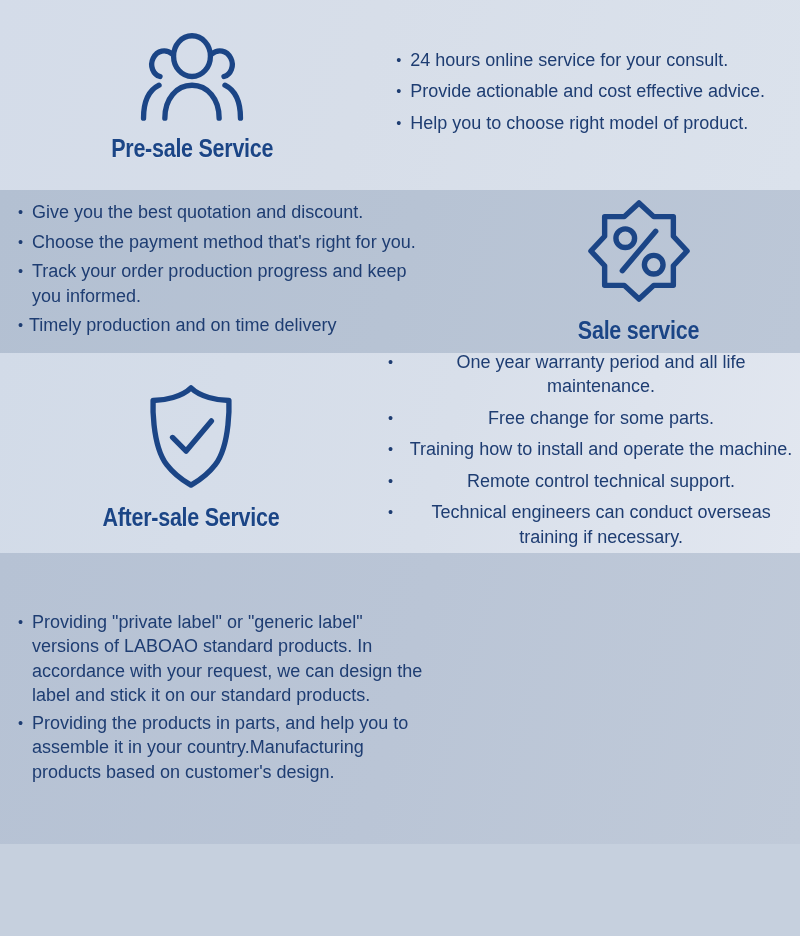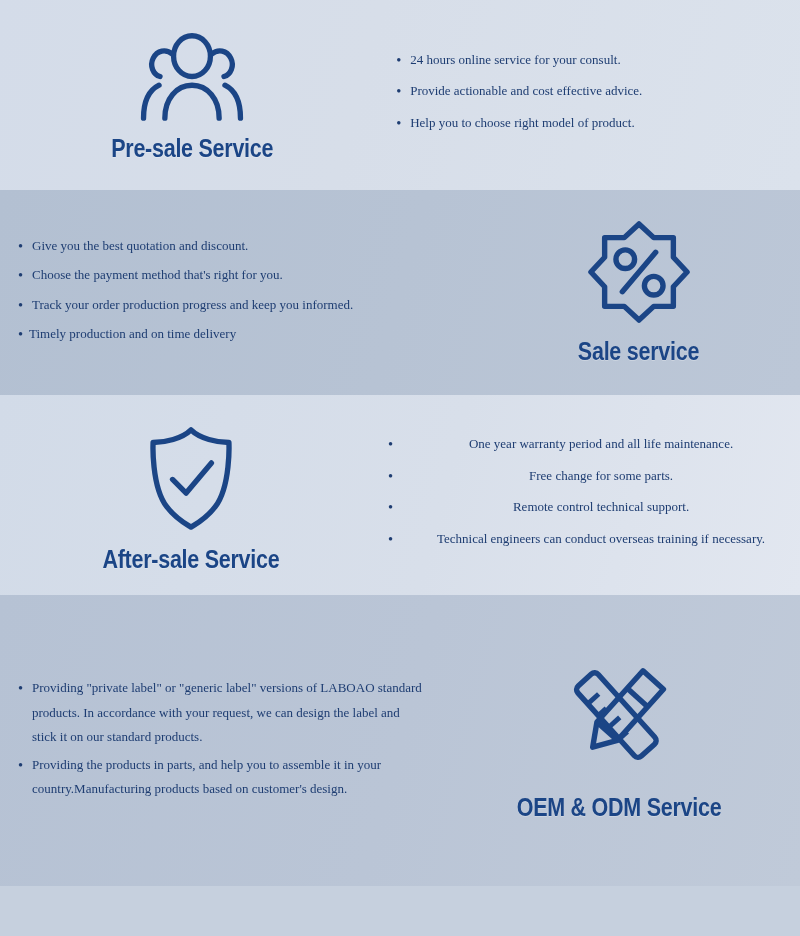--- a/index.html
+++ b/index.html
@@ -21,21 +21,21 @@
   }
   .header-icon{width:34px;height:34px;flex:0 0 34px;display:block;margin-right:12px;}
   .header-title{
     color:#eef3fa;font-size:23px;letter-spacing:1.2px;
     font-weight:400;
   }
 
   
   .band{position:relative;box-sizing:border-box;display:flex;width:100%;}
   .band-1{height:190px;background:linear-gradient(105deg,#d4dce9 0%,#d7dee9 45%,#dbe2ec 100%);}
-  .band-2{height:205px;background:linear-gradient(105deg,#b3c0d2 0%,#b7c3d4 50%,#bcc7d7 100%);}
+  .band-2{height:163px;background:linear-gradient(105deg,#b3c0d2 0%,#b7c3d4 50%,#bcc7d7 100%);}
   .band-3{height:200px;background:linear-gradient(105deg,#d2dbe8 0%,#d8dfea 55%,#e2e7f0 100%);}
   .band-4{height:291px;background:linear-gradient(105deg,#b6c2d4 0%,#bac5d6 50%,#c0cad9 100%);}
 
   .col-icon{
     display:flex;flex-direction:column;align-items:center;justify-content:center;
   }
   .col-text{display:flex;flex-direction:column;justify-content:center;}
 
   
   .band-1 .col-icon{width:390px;padding-top:2px;}
@@ -63,27 +63,26 @@
     text-shadow:0 1px 0 rgba(255,255,255,.25);
   }
   .band-1 .svc-title{margin-top:10px;}
   .band-2 .svc-title{margin-top:12px;}
   .band-3 .svc-title{margin-top:14px;}
   .band-4 .svc-title{margin-top:16px;}
 
   ul.bullets{list-style:none;margin:0;padding:0;}
   ul.bullets li{
     color:#1e3d72;
-    font-size:13px;
+    font-size:18px;
     line-height:24.5px;
     margin-bottom:7px;
     padding-left:14px;
     position:relative;
     max-width:400px;
-    font-family:Liberation Serif, serif;
   }
   .band-4 ul.bullets li{margin-bottom:3px;max-width:395px;}
   .band-2 ul.bullets li{margin-bottom:5px;}
   ul.bullets li::before{
     content:"\2022";
     position:absolute;left:0;top:0;
     color:#1e3d72;
     font-size:14.5px;
   }
   ul.bullets li.tight{padding-left:11px;}
@@ -140,47 +139,29 @@
       <svg class="svc-icon" width="92" height="105" viewBox="0 0 94 108">
         <path d="M47 4 C38 13 20 17 8 17 C8 17 6 62 22 83 C32 96 42 101 47 104 C52 101 62 96 72 83 C88 62 86 17 86 17 C74 17 56 13 47 4 Z" fill="none" stroke="#1b4586" stroke-width="5.5" stroke-linejoin="round"></path>
         <path d="M28 55 L42 69 L68 38" fill="none" stroke="#1b4586" stroke-width="5.5" stroke-linecap="round" stroke-linejoin="round"></path>
       </svg>
       <div class="svc-title">After-sale Service</div>
     </div>
     <div class="col-text">
       <ul class="bullets">
         <li>One year warranty period and all life maintenance.</li>
         <li>Free change for some parts.</li>
+        <li>Training how to install and operate the machine.</li>
         <li>Remote control technical support.</li>
         <li>Technical engineers can conduct overseas training if necessary.</li>
       </ul>
     </div>
   </div>
 
   <div class="band band-4">
     <div class="col-text">
       <ul class="bullets">
         <li>Providing "private label" or "generic label" versions of LABOAO standard products. In accordance with your request, we can design the label and stick it on our standard products.</li>
         <li>Providing the products in parts, and help you to assemble it in your country.Manufacturing products based on customer's design.</li>
       </ul>
     </div>
-    <div class="col-icon">
-      <svg class="svc-icon" width="120" height="118" viewBox="0 0 122 120">
-
-        <g transform="rotate(42 61 60)">
-          <path d="M47 8 L75 8 L75 78 L61 100 L47 78 Z" fill="none" stroke="#1b4586" stroke-width="5.5" stroke-linejoin="round"></path>
-          <line x1="47" y1="32" x2="75" y2="32" stroke="#1b4586" stroke-width="5.5"></line>
-          <line x1="47" y1="78" x2="75" y2="78" stroke="#1b4586" stroke-width="5.5"></line>
-        </g>
-
-        <g transform="rotate(-42 61 60)">
-          <rect x="47" y="8" width="28" height="96" rx="5" fill="none" stroke="#1b4586" stroke-width="5.5"></rect>
-          <line x1="47" y1="28" x2="62" y2="28" stroke="#1b4586" stroke-width="5"></line>
-          <line x1="47" y1="44" x2="58" y2="44" stroke="#1b4586" stroke-width="5"></line>
-          <line x1="47" y1="60" x2="62" y2="60" stroke="#1b4586" stroke-width="5"></line>
-          <line x1="47" y1="76" x2="58" y2="76" stroke="#1b4586" stroke-width="5"></line>
-        </g>
-      </svg>
-      <div class="svc-title">OEM &amp; ODM Service</div>
-    </div>
   </div>
 
 </div>
 
 </body></html>

